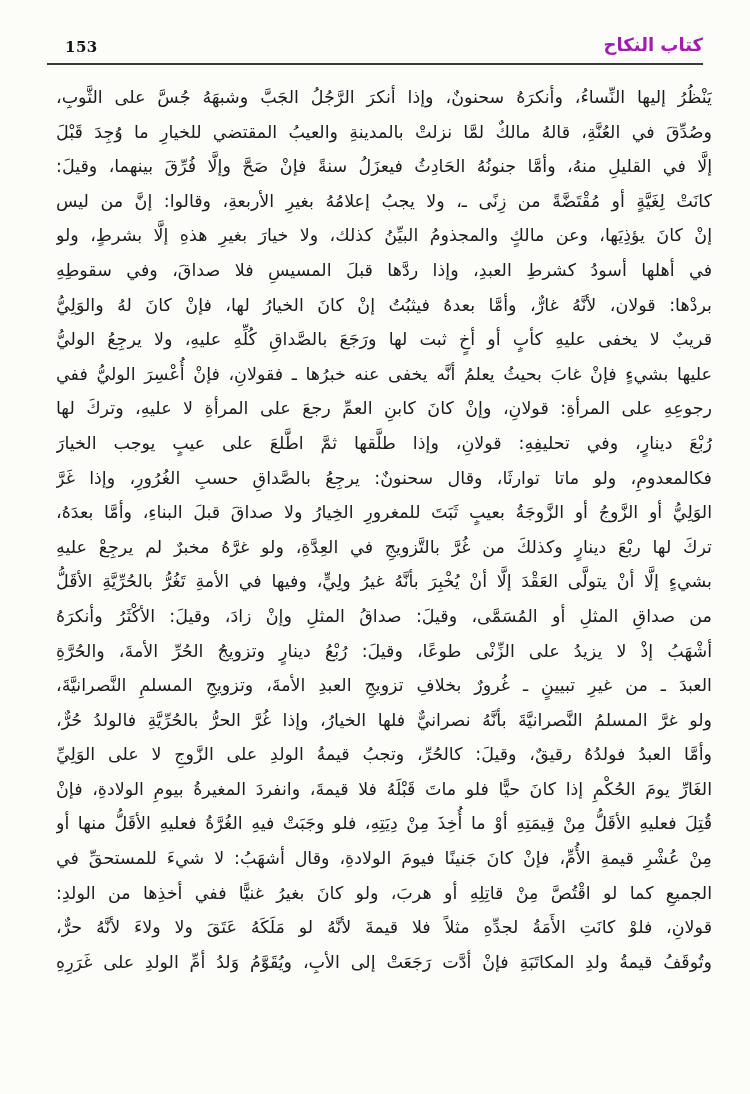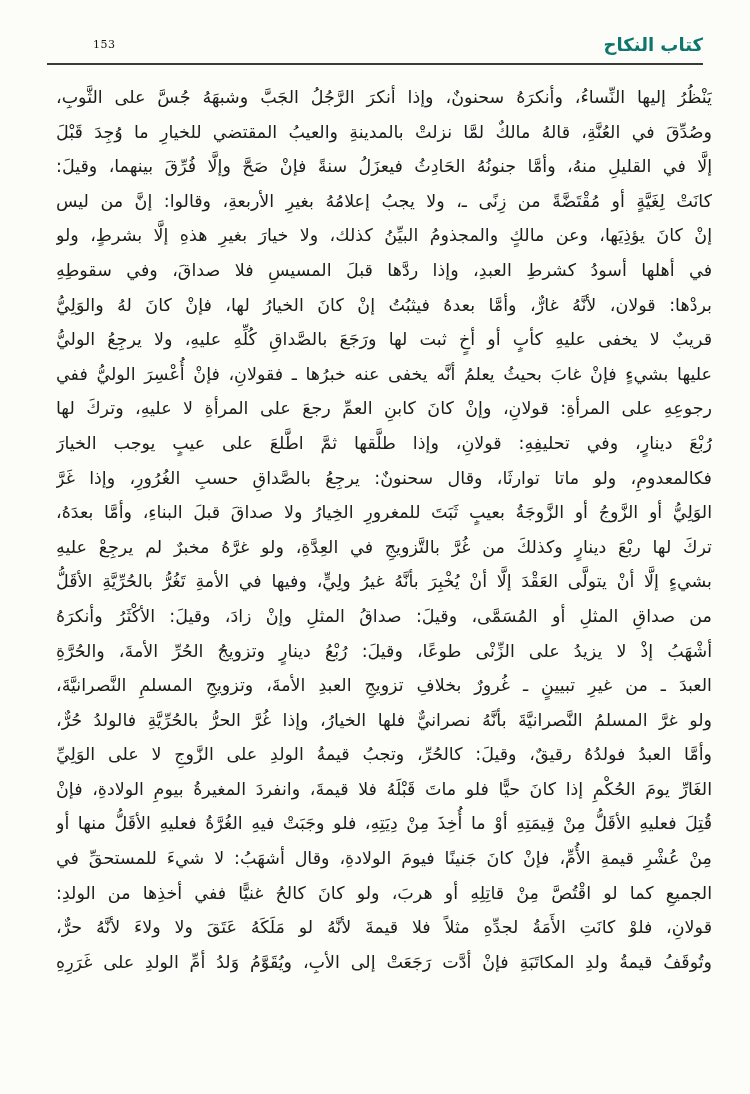--- a/index.html
+++ b/index.html
@@ -22,34 +22,33 @@
     top: 34px;
     left: 47px;
     width: 656px;
     height: 26px;
   }
   .page-number {
     position: absolute;
     left: 18px;
     top: 4px;
     font-family: "DejaVu Serif", serif;
-    font-weight: normal;
-    font-size: 11px;
+    font-weight: bold;
+    font-size: 15px;
     letter-spacing: 0.5px;
     color: #151515;
-    margin-left: 28px;
   }
   .book-title {
     position: absolute;
     right: 0;
     top: 0;
     direction: rtl;
     font-size: 18px;
     font-weight: bold;
-    color: #0f766e;
+    color: #a21caf;
   }
   .header-rule {
     position: absolute;
     top: 63px;
     left: 47px;
     width: 656px;
     height: 0;
     border-top: 2px solid #3a3a38;
   }
   .text-block {
@@ -100,18 +99,18 @@
       <div class="line">تركَ لها ربْعَ دينارٍ وكذلكَ من غُرَّ بالتَّزويجِ في العِدَّةِ، ولو غرَّهُ مخبرٌ لم يرجِعْ عليهِ</div>
       <div class="line">بشيءٍ إلَّا أنْ يتولَّى العَقْدَ إلَّا أنْ يُخْبِرَ بأنَّهُ غيرُ ولِيٍّ، وفيها في الأمةِ تَغُرُّ بالحُرِّيَّةِ الأقَلُّ</div>
       <div class="line">من صداقِ المثلِ أو المُسَمَّى، وقيلَ: صداقُ المثلِ وإنْ زادَ، وقيلَ: الأكْثَرُ وأنكرَهُ</div>
       <div class="line">أشْهَبُ إذْ لا يزيدُ على الزِّنْى طوعًا، وقيلَ: رُبْعُ دينارٍ وتزويجُ الحُرِّ الأمةَ، والحُرَّةِ</div>
       <div class="line">العبدَ ـ من غيرِ تبيينٍ ـ غُرورٌ بخلافِ تزويجِ العبدِ الأمةَ، وتزويجِ المسلمِ النَّصرانيَّةَ،</div>
       <div class="line">ولو غرَّ المسلمُ النَّصرانيَّةَ بأنَّهُ نصرانيٌّ فلها الخيارُ، وإذا غُرَّ الحرُّ بالحُرِّيَّةِ فالولدُ حُرٌّ،</div>
       <div class="line">وأمَّا العبدُ فولدُهُ رقيقٌ، وقيلَ: كالحُرِّ، وتجبُ قيمةُ الولدِ على الزَّوجِ لا على الوَلِيِّ</div>
       <div class="line">الغَارِّ يومَ الحُكْمِ إذا كانَ حيًّا فلو ماتَ قَبْلَهُ فلا قيمةَ، وانفردَ المغيرةُ بيومِ الولادةِ، فإنْ</div>
       <div class="line">قُتِلَ فعليهِ الأقَلُّ مِنْ قِيمَتِهِ أوْ ما أُخِذَ مِنْ دِيَتِهِ، فلو وجَبَتْ فيهِ الغُرَّةُ فعليهِ الأقَلُّ منها أو</div>
       <div class="line">مِنْ عُشْرِ قيمةِ الأُمِّ، فإنْ كانَ جَنينًا فيومَ الولادةِ، وقال أشهَبُ: لا شيءَ للمستحقِّ في</div>
-      <div class="line">الجميعِ كما لو اقْتُصَّ مِنْ قاتِلِهِ أو هربَ، ولو كانَ كالحُ غنيًّا ففي أخذِها من الولدِ:</div>
+      <div class="line">الجميعِ كما لو اقْتُصَّ مِنْ قاتِلِهِ أو هربَ، ولو كانَ بغيرُ غنيًّا ففي أخذِها من الولدِ:</div>
       <div class="line">قولانِ، فلوْ كانَتِ الأَمَةُ لجدِّهِ مثلاً فلا قيمةَ لأنَّهُ لو مَلَكَهُ عَتَقَ ولا ولاءَ لأنَّهُ حرٌّ،</div>
       <div class="line">وتُوقَفُ قيمةُ ولدِ المكاتَبَةِ فإنْ أدَّت رَجَعَتْ إلى الأبِ، ويُقَوَّمُ وَلدُ أمِّ الولدِ على غَرَرِهِ</div>
     </div>
 
 </div>
 
 </body></html>

